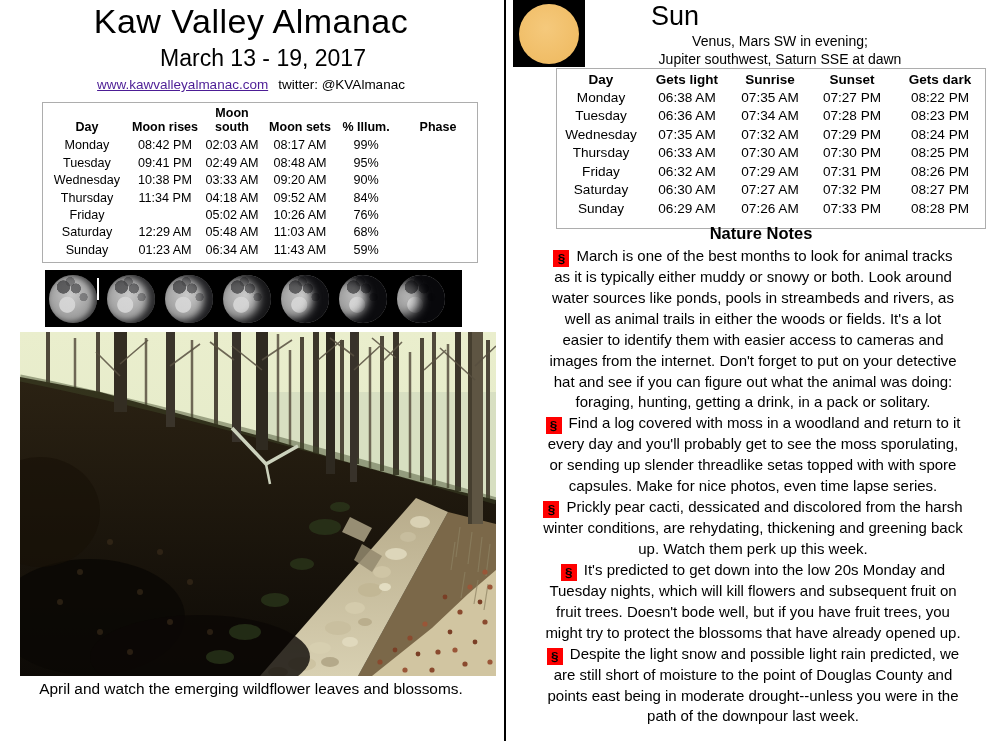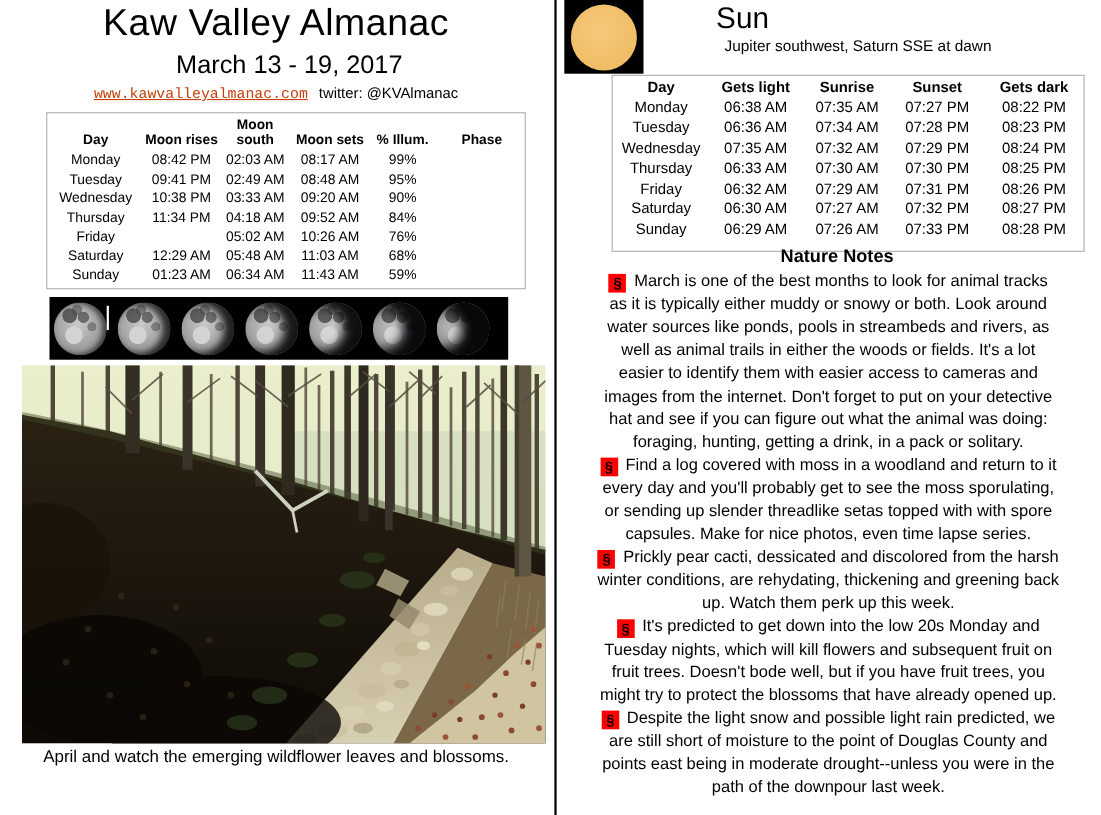--- a/index.html
+++ b/index.html
@@ -5,21 +5,21 @@
   * { box-sizing: border-box; }
   body { margin:0; background:#ffffff; color:#000; font-family:"Liberation Sans","DejaVu Sans",sans-serif; }
   .page { position:relative; width:1001px; height:741px; background:#fff; overflow:hidden; }
 
   
   .almanac-title { position:absolute; left:0; top:2px; width:502px; text-align:center;
                    font-size:34px; font-weight:500; letter-spacing:.5px; }
   .date-range   { position:absolute; left:0; top:45px; width:502px; text-align:center;
                   font-size:23px; font-weight:500;padding-left:24px; }
   .link-line    { position:absolute; left:0; top:77px; width:502px; text-align:center; font-size:13.5px; }
-  .link-line a  { color:#c2410c; text-decoration:underline; cursor:pointer;font-family:Liberation Mono, monospace; }
+  .link-line a  { color:#4c1d95; text-decoration:underline; cursor:pointer; }
   .link-line .tw{ margin-left:10px; }
 
   .tbl-wrap { position:absolute; border:1px solid #adadad; background:#fff; }
   table { border-collapse:collapse; table-layout:fixed; width:100%; }
   th, td { padding:0; text-align:center; overflow:hidden; white-space:nowrap; }
 
   .moon-table-wrap { left:42px; top:102px; width:436px; padding:3px 0 4px 0; }
   .moon-table-wrap th { font-size:12.5px; font-weight:bold; vertical-align:bottom;
                         white-space:pre-line; line-height:1.15; padding-bottom:2px; }
   .moon-table-wrap td { font-size:12.6px; height:17.4px; }
@@ -303,20 +303,21 @@
     <div>April and watch the emerging wildflower leaves and blossoms.</div>
   </div>
 
   <div class="divider"></div>
 
   <div class="sun-block">
     <div class="sun-circle"></div>
   </div>
   <div class="sun-title">Sun</div>
   <div class="planet-lines">
+    <div>Venus, Mars SW in evening;</div>
     <div>Jupiter southwest, Saturn SSE at dawn</div>
   </div>
 
   <div class="tbl-wrap sun-table-wrap">
     <table>
       <colgroup>
           <col style="width:88px">
           <col style="width:84px">
           <col style="width:82px">
           <col style="width:82px">

